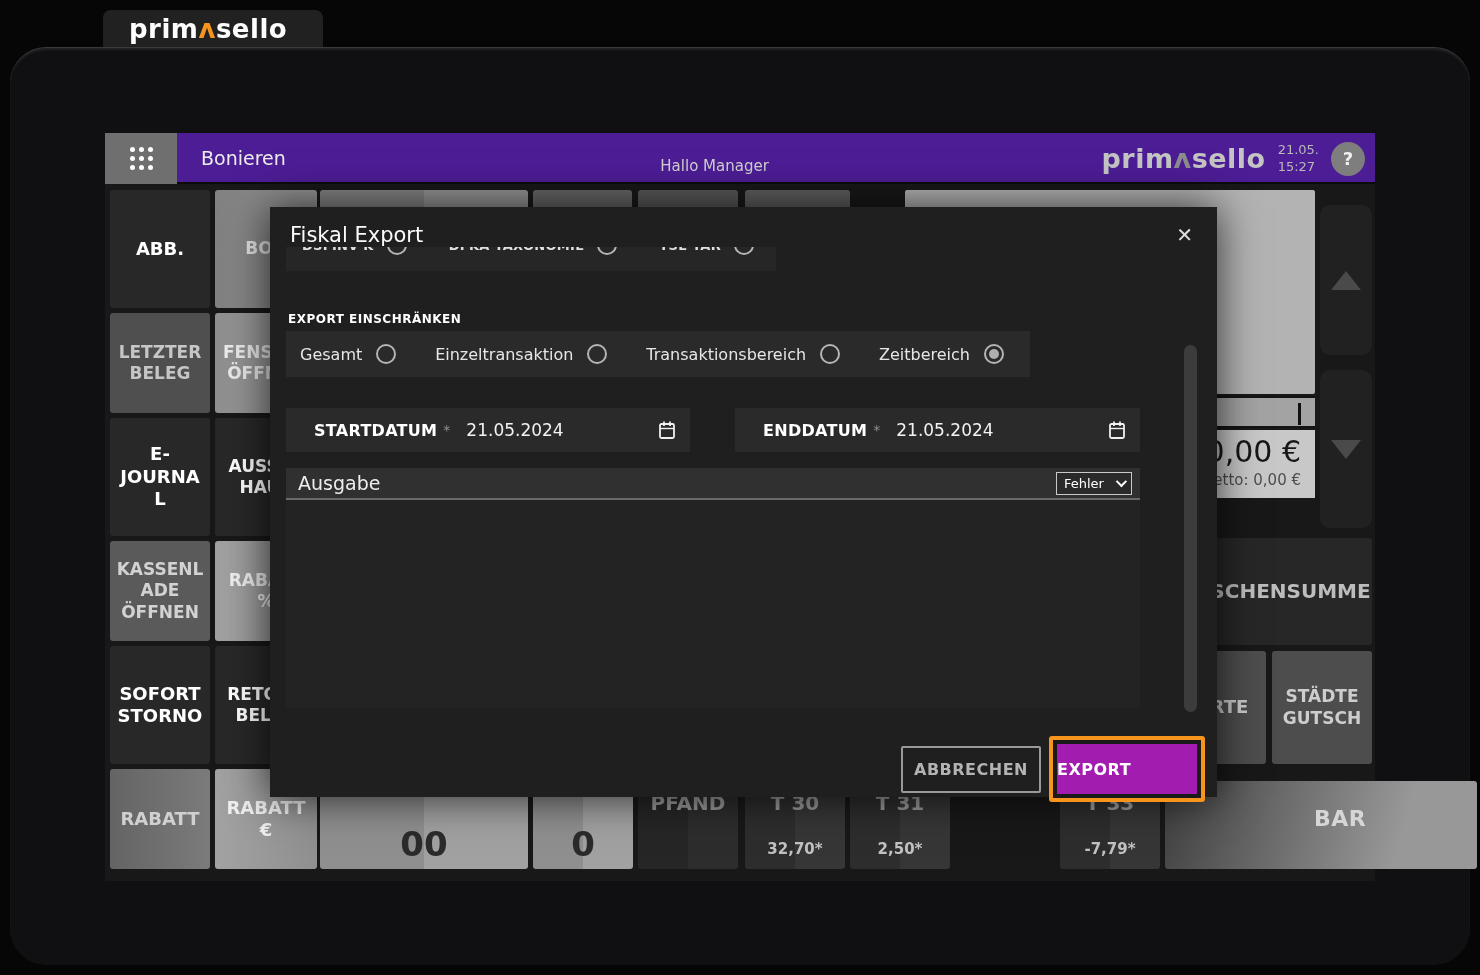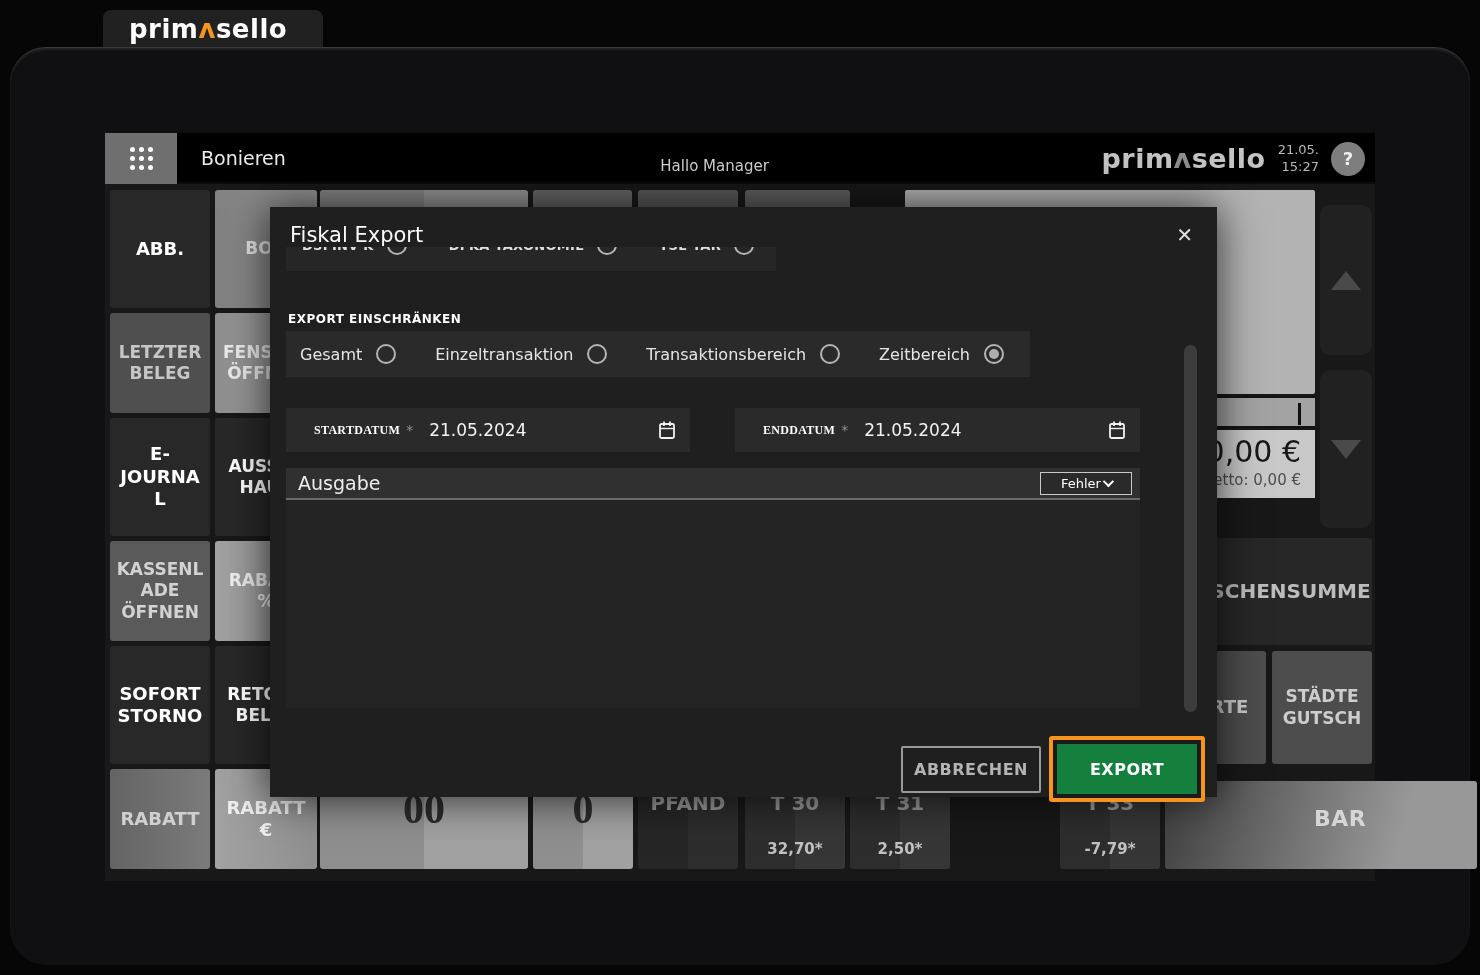--- a/index.html
+++ b/index.html
@@ -14,21 +14,21 @@
   .logo { font-weight:bold; font-size:26px; color:#fdfdfd; letter-spacing:.5px; line-height:1; }
   .logo .caret { color:#f7941d; }
 
   
   .tablet { left:10px; top:47px; width:1460px; height:918px; background:#101012;
     border-radius:36px; border-top:1px solid #3a3a3c; box-shadow: inset 0 2px 2px rgba(90,90,90,.25); }
 
   
   .app { left:105px; top:133px; width:1270px; height:748px; background:#181818; }
 
-  .appbar { left:0; top:0; width:1270px; height:51px; background:#000000; border-bottom:2px solid #0b0b0b;text-align:right; }
+  .appbar { left:0; top:0; width:1270px; height:51px; background:#4c1d95; border-bottom:2px solid #0b0b0b; }
   .menu-btn { left:0; top:0; width:72px; height:51px; background:#6f6f6f;
     display:flex; align-items:center; justify-content:center; cursor:pointer; }
   .dots { display:grid; grid-template-columns:repeat(3,5px); gap:4px; }
   .dots i { width:5px; height:5px; border-radius:50%; background:#fff; display:block; }
   .app-title { left:96px; top:0; line-height:51px; font-size:19px; color:#ececec; }
   .greeting { left:48%; transform:translateX(-50%); top:8px; line-height:51px; font-size:15px; color:#cfcfcf; }
   .appbar-right { right:10px; top:0; height:51px; display:flex; align-items:center; gap:12px; position:absolute; }
   .logo-grey { font-weight:bold; font-size:27px; color:#c4c4c4; letter-spacing:.5px; line-height:1; }
   .logo-grey .caret { color:#8d8d8d; }
   .datetime { font-size:13px; color:#b9b9b9; line-height:1.3; }
@@ -45,21 +45,21 @@
   .b-hilfe { background:linear-gradient(90deg,#646464,#7b7b7b); color:#d0d0d0; font-size:18px; }
   .b-lt1 { background:linear-gradient(90deg,#818181,#939393); color:#e3e3e3; font-size:17px; }
   .b-lt2 { background:linear-gradient(90deg,#8f8f8f,#9e9e9e); color:#eaeaea; font-size:17px; }
   .b-lt3 { background:linear-gradient(90deg,#a2a2a2,#8f8f8f); color:#efefef; font-size:17px; }
   .ghost1 { background:linear-gradient(90deg,#848484 50%,#949494 50%); border-radius:3px; }
   .ghost2 { background:#666; border-radius:3px; }
   .ghost3 { background:#595959; border-radius:3px; }
   .ghost4 { background:#5f5f5f; border-radius:3px; }
 
   .b-num { background:linear-gradient(90deg,#8f8f8f 50%,#a1a1a1 50%); color:#2b2b2b;
-    font-size:42px; align-items:flex-start; padding-top:2px;font-family:Liberation Serif, serif; }
+    font-size:34px; align-items:flex-end; padding-top:2px; }
   .b-pfand { background:linear-gradient(90deg,#262626 50%,#2d2d2d 50%); color:#9b9b9b;
     font-size:20px; align-items:flex-start; padding-top:10px; }
   .b-tender { background:linear-gradient(90deg,#2d2d2d 50%,#363636 50%);
     flex-direction:column; justify-content:space-between; padding:10px 4px 10px; }
   .b-tender .tlabel { color:#9a9a9a; font-size:20px; font-weight:bold; }
   .b-tender .tvalue { color:#c2c2c2; font-size:15px; font-weight:bold; }
   .b-bar { background:linear-gradient(105deg,#404040,#989898 75%); color:#d6d6d6;
     font-size:22px; letter-spacing:.5px;padding-left:44px; }
 
   .receipt { background:#b3b3b3; border-radius:2px; }
@@ -91,41 +91,41 @@
     display:inline-block; position:relative; cursor:pointer; flex:none; }
   .radio.sel::after { content:""; position:absolute; left:3px; top:3px; width:10px; height:10px;
     border-radius:50%; background:#aeaeae; }
   .m-heading { left:18px; top:105px; font-size:12px; font-weight:bold; color:#fff; letter-spacing:.5px; }
   .restrict-row { left:16px; top:124px; width:744px; height:46px; background:#2a2a2a;
     display:flex; align-items:center; justify-content:space-between; padding:0 26px 0 14px; }
   .ropt { display:flex; align-items:center; gap:14px; }
   .ropt .rlabel { font-size:16px; color:#e6e6e6; }
   .date-box { top:201px; height:44px; background:#2a2a2a; display:flex; align-items:center;
     padding:0 14px 0 28px; }
-  .d-label { font-size:12px; font-weight:bold; color:#fff; letter-spacing:.3px;font-family:Liberation Serif, serif; }
+  .d-label { font-size:16px; font-weight:bold; color:#fff; letter-spacing:.3px; }
   .d-star { font-size:14px; color:#8f8f8f; margin-left:6px; }
   .d-value { font-size:17px; color:#f2f2f2; margin-left:16px; }
   .d-cal { margin-left:auto; }
   .ausgabe-hdr { left:16px; top:261px; width:854px; height:32px; background:#303030;
     border-bottom:2px solid #6a6a6a; display:flex; align-items:center; padding:0 8px 0 12px; }
   .ausgabe-title { font-size:19px; color:#ededed; }
-  .select { margin-left:auto; width:92px; height:23px; background:#2a2a2a; border:1px solid #c9c9c9;
-    display:flex; align-items:center; padding:0 20px; cursor:pointer; }
+  .select { margin-left:auto; width:76px; height:23px; background:#2a2a2a; border:1px solid #c9c9c9;
+    display:flex; align-items:center; padding:0 7px; cursor:pointer; }
   .select .sval { font-size:13px; color:#fff; }
   .chev { margin-left:auto; width:8px; height:8px; border-right:2px solid #fff;
     border-bottom:2px solid #fff; transform:rotate(45deg) translateY(-2px); }
   .output-area { left:16px; top:293px; width:854px; height:208px; background:#232323; }
   .m-thumb { left:914px; top:138px; width:13px; height:367px; background:#3c3c3c; border-radius:7px; cursor:grab; }
   .btn-cancel { left:631px; top:539px; width:140px; height:47px; background:transparent;
     border:2px solid #999; border-radius:2px; color:#b3b3b3; font-size:16px; font-weight:bold;
     letter-spacing:.5px; display:flex; align-items:center; justify-content:center; cursor:pointer; }
   .export-ring { left:779px; top:529px; width:156px; height:66px; border:4px solid #f7941d;
     border-radius:3px; background:#1a1a1a; padding:4px; }
-  .btn-export { width:100%; height:100%; background:#15803d; color:#fff; font-size:16px;
-    font-weight:bold; letter-spacing:.5px; display:flex; align-items:center; justify-content:center;
+  .btn-export { width:100%; height:100%; background:#a21caf; color:#fff; font-size:16px;
+    font-weight:bold; letter-spacing:.5px; display:flex; align-items:center; 
     cursor:pointer; }
 </style>
 </head>
 <body>
 
 <div class="stage">
 
   <div class="abs tab">
     <span class="logo"><span>prim</span><span class="caret">ʌ</span><span>sello</span></span>
   </div>

